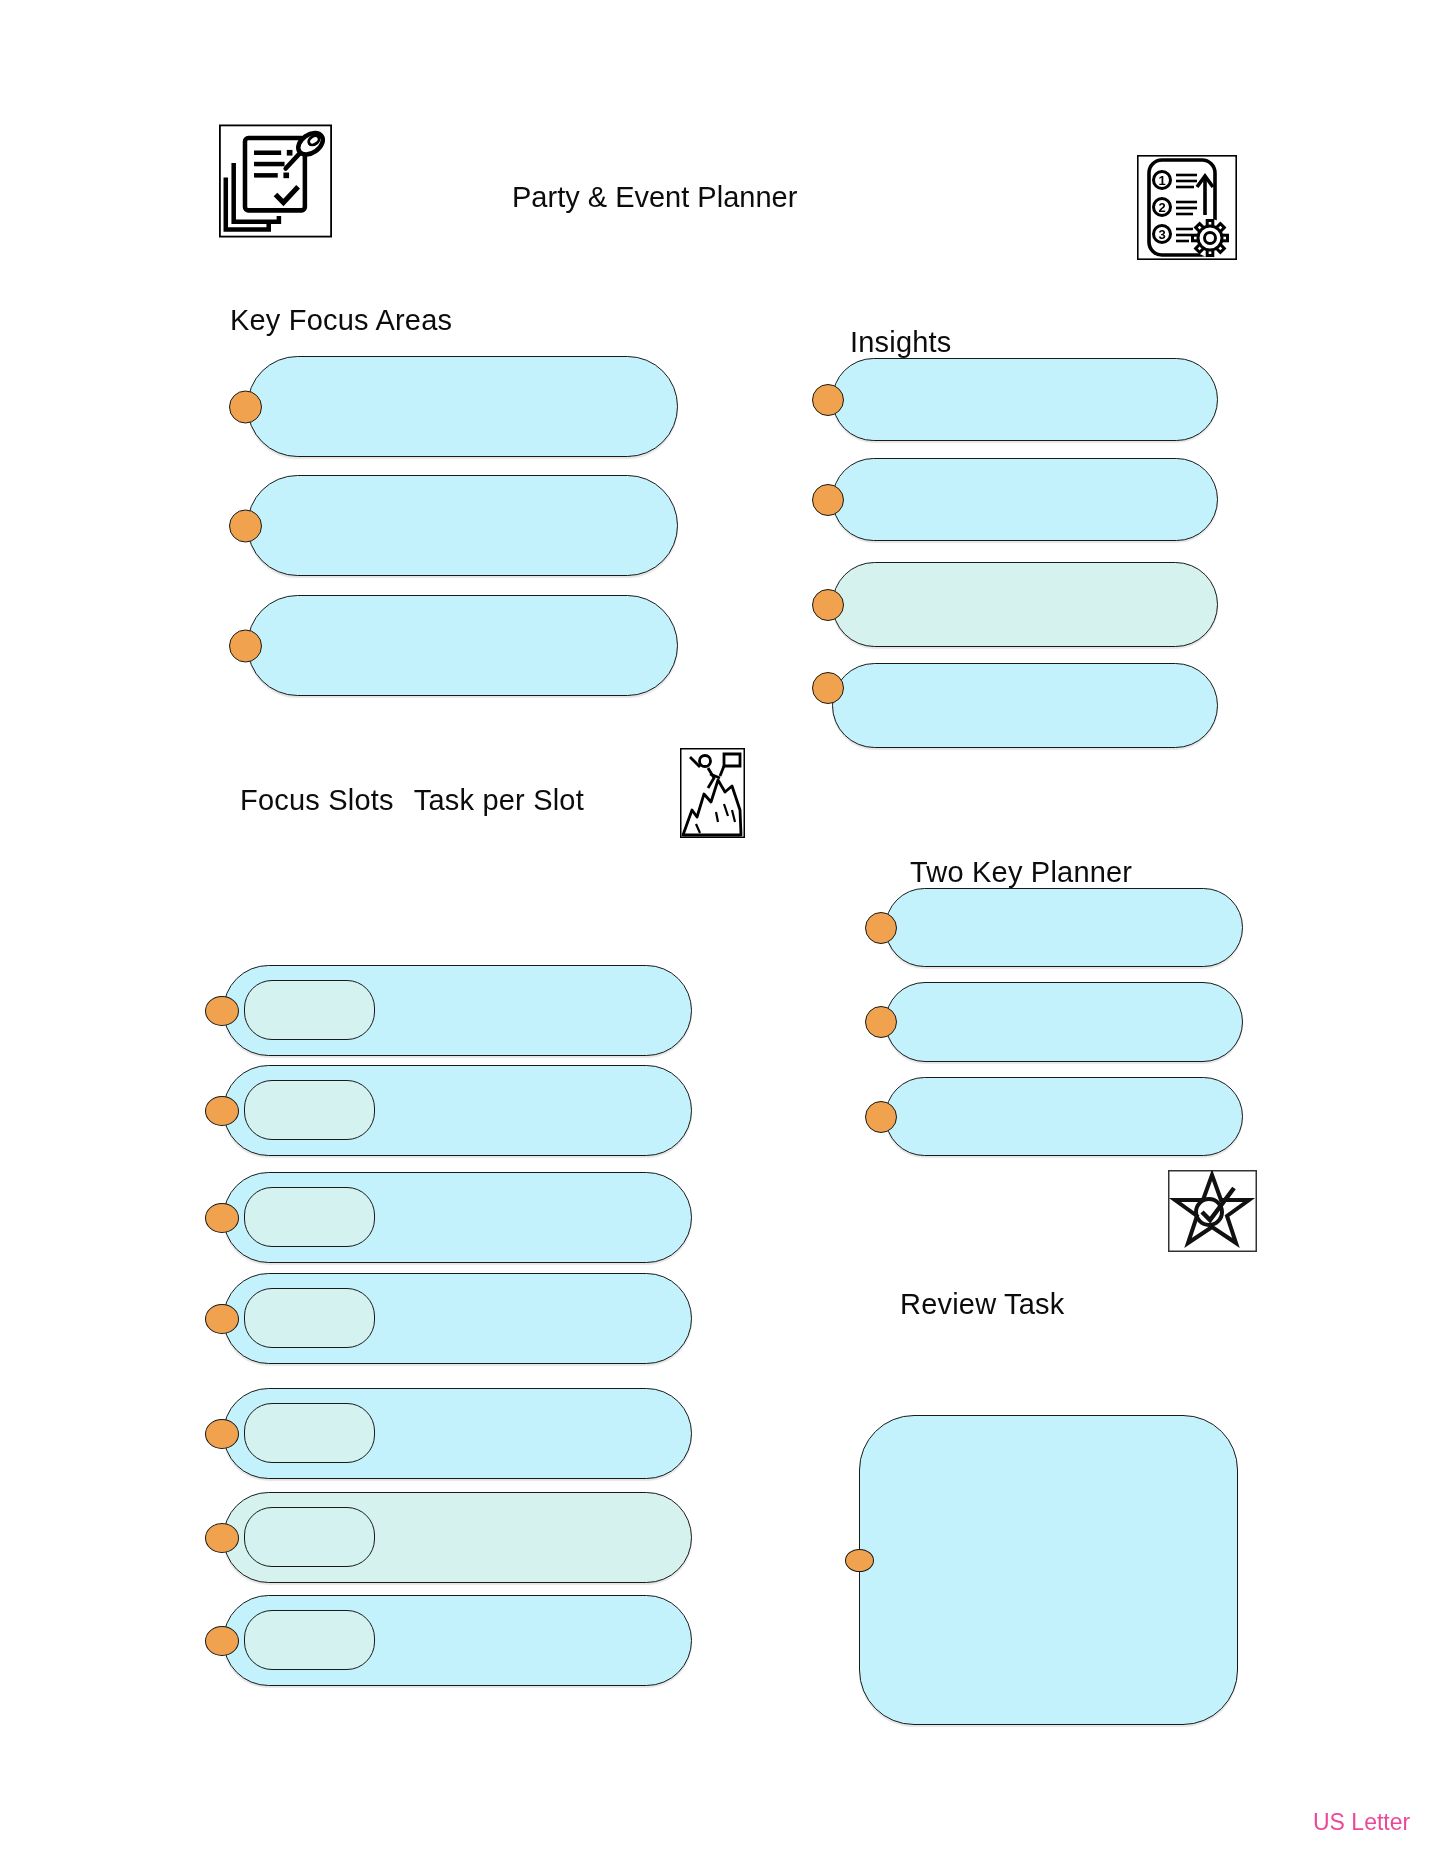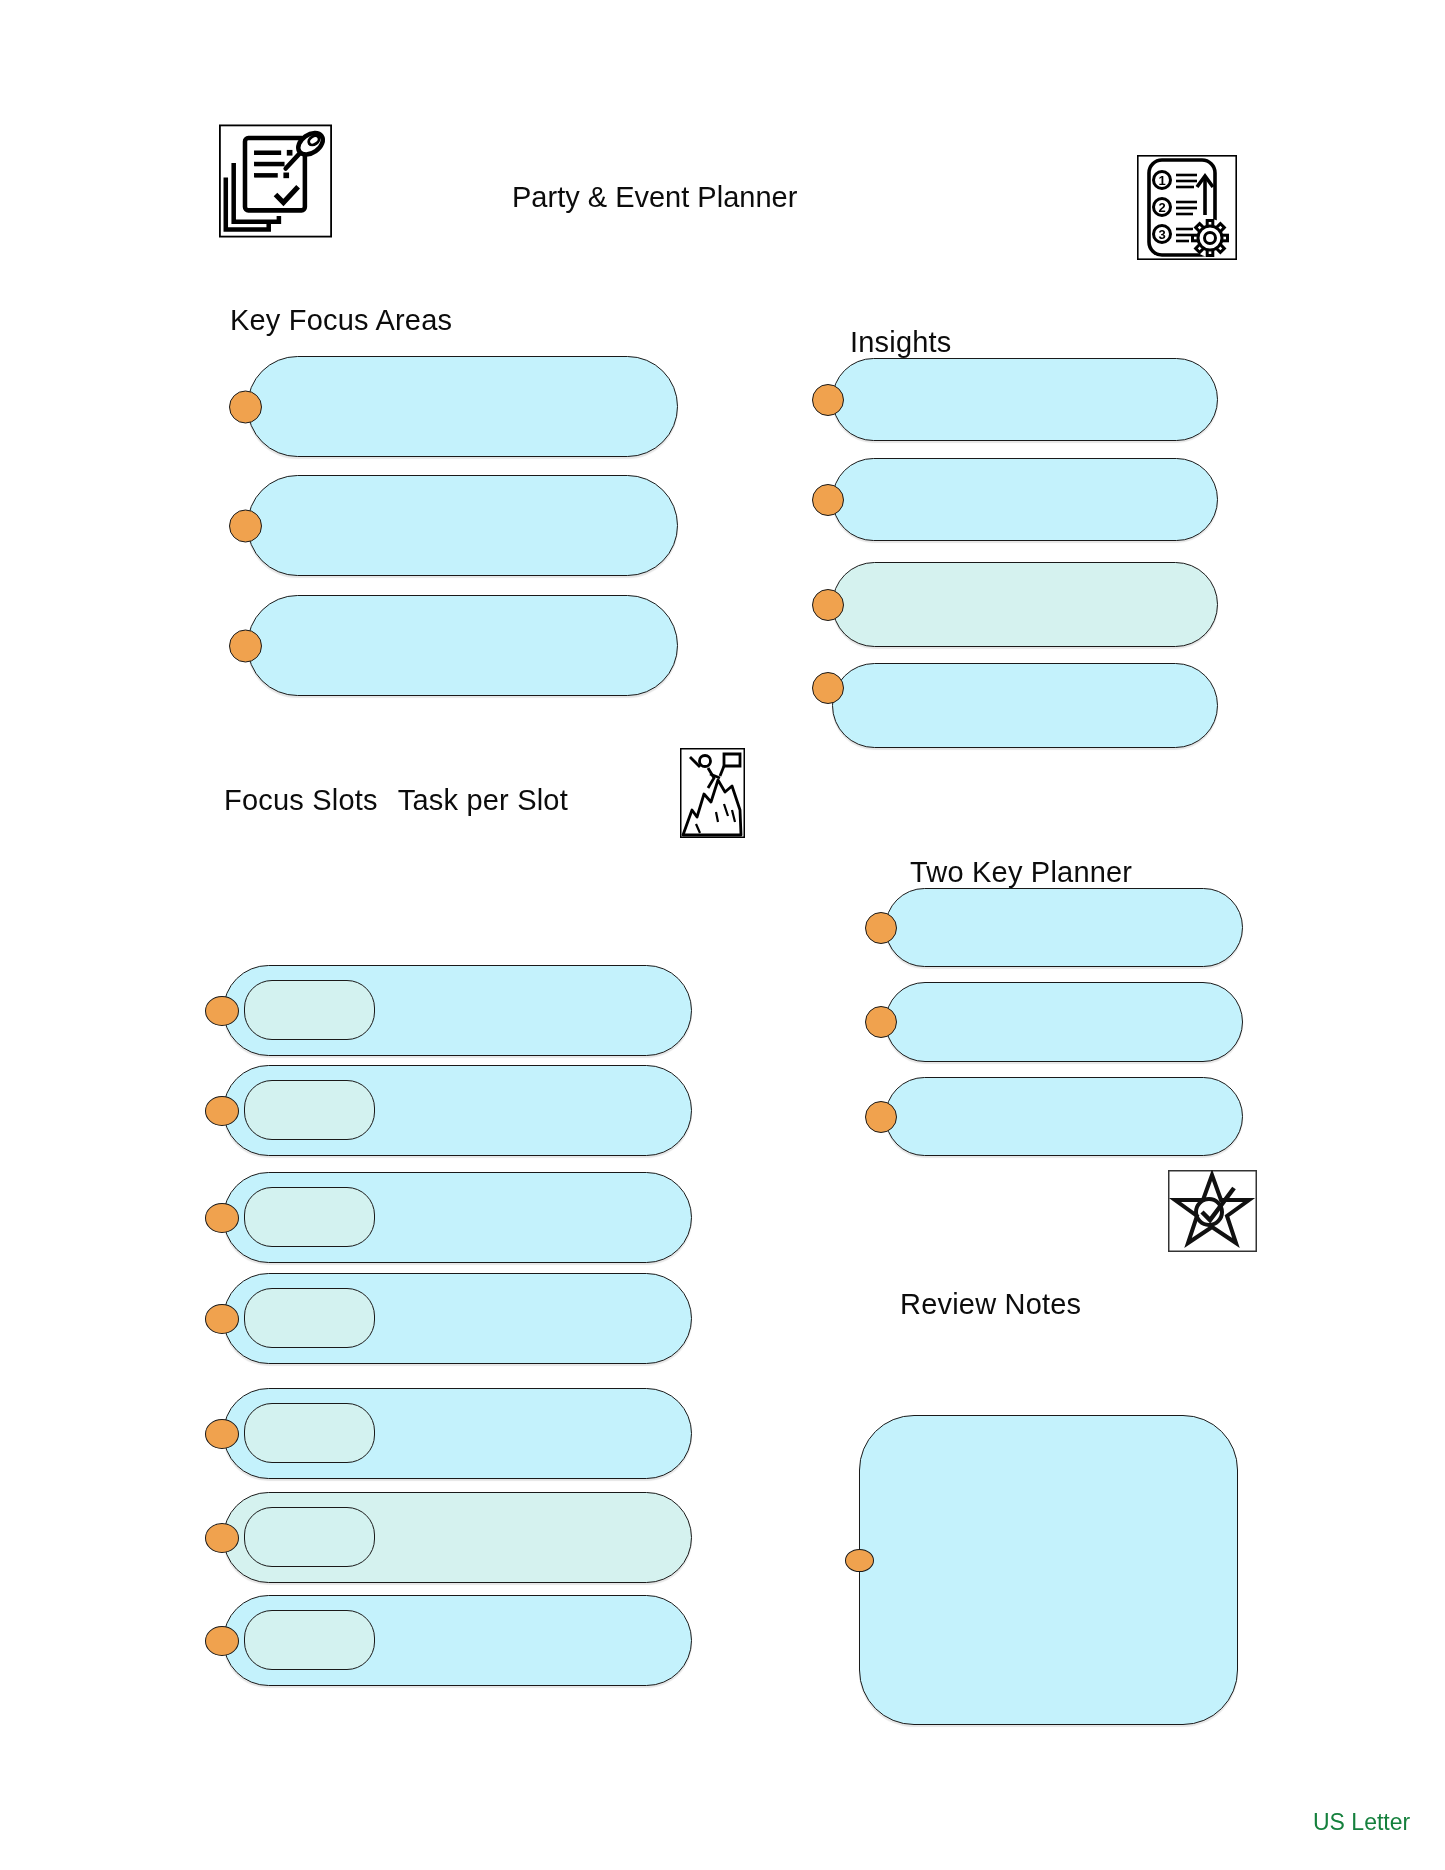--- a/index.html
+++ b/index.html
@@ -2,21 +2,21 @@
 <html style="--pill-cyan: #c4f2fc; --pill-teal: #d5f2ef; --pill-inner: #d3f2f0; --dot-orange: #f0a24e; --outline: #1a1a1a;"><head>
 <meta charset="utf-8">
 <style>
   * { margin:0; padding:0; box-sizing:border-box; }
   html,body { background:#fff; }
   body { font-family:"Liberation Sans", sans-serif; color:#0c0c0c; }
   .canvas { position:relative; width:1445px; height:1870px; background:#fff; overflow:hidden; }
 
   .heading { position:absolute; font-size:29px; color:#0c0c0c; white-space:nowrap; letter-spacing:0.2px; }
   .title   { position:absolute; font-size:29px; color:#0c0c0c; white-space:nowrap; }
-  .footer  { position:absolute; font-size:23px; color:#15803d; white-space:nowrap; }
+  .footer  { position:absolute; font-size:23px; color:#ec4899; white-space:nowrap; }
 
   .pill { position:absolute; background:var(--pill-cyan,#c4f2fc); border:1.5px solid var(--outline,#000);
           border-radius:999px; box-shadow:0 2px 1px rgba(0,0,0,0.10); }
   .teal { background:var(--pill-teal,#d5f2ef); }
   .inner { position:absolute; left:20px; top:14px; width:131px; height:60px; border-radius:28px;
            background:var(--pill-inner,#d3f2f0); border:1.5px solid var(--outline,#000); }
   .dot { position:absolute; background:var(--dot-orange,#f0a24e); border:1.6px solid var(--outline,#000);
          border-radius:50%; z-index:2; }
   .dot.center { top:50%; transform:translateY(-50%); }
   .notes-box { position:absolute; background:var(--pill-cyan,#c4f2fc); border:1.6px solid var(--outline,#000);
@@ -106,21 +106,21 @@
   <div class="pill" style="left:832px;top:458px;width:386px;height:83px">
     <span class="dot center" style="left:-21px;width:32px;height:32px"></span>
   </div>
   <div class="pill teal" style="left:832px;top:562px;width:386px;height:85px">
     <span class="dot center" style="left:-21px;width:32px;height:32px"></span>
   </div>
   <div class="pill" style="left:832px;top:663px;width:386px;height:85px">
     <span class="dot" style="left:-21px;top:8px;width:32px;height:32px"></span>
   </div>
 
-  <div class="heading" style="left:224px;top:784px">
+  <div class="heading" style="left:240px;top:784px">
     <span>Focus Slots</span><span style="display:inline-block;width:20px"></span><span>Task per Slot</span>
   </div>
 
   <div class="icon" style="left:680px;top:748px;width:65px;height:90px">
     <svg viewBox="0 0 65 90">
       <rect x="0.75" y="0.75" width="63.5" height="88.5" fill="#fff" stroke="#000" stroke-width="1.5"></rect>
       <path d="M44 6 h16 v12 h-16 z" fill="#fff" stroke="#000" stroke-width="2.8"></path>
       <path d="M44 18 L40 28" stroke="#000" stroke-width="2.8"></path>
       <circle cx="25" cy="13" r="5.5" fill="#fff" stroke="#000" stroke-width="2.8"></circle>
       <path d="M20 19 L10 9" stroke="#000" stroke-width="2.8" fill="none"></path>
@@ -173,20 +173,20 @@
   </div>
   <div class="pill teal" style="left:223px;top:1492px;width:469px;height:91px">
     <span class="dot center" style="left:-19px;width:34px;height:30px"></span>
     <span class="inner"></span>
   </div>
   <div class="pill" style="left:223px;top:1595px;width:469px;height:91px">
     <span class="dot center" style="left:-19px;width:34px;height:30px"></span>
     <span class="inner"></span>
   </div>
 
-  <div class="heading" style="left:900px;top:1288px">Review Notes</div>
+  <div class="heading" style="left:900px;top:1288px">Review Task</div>
   <div class="notes-box" style="left:859px;top:1415px;width:379px;height:310px">
     <span class="dot" style="left:-15px;top:133px;width:29px;height:23px"></span>
   </div>
 
   <div class="footer" style="left:1313px;top:1809px">US Letter</div>
 
 </div>
 
 </body></html>

